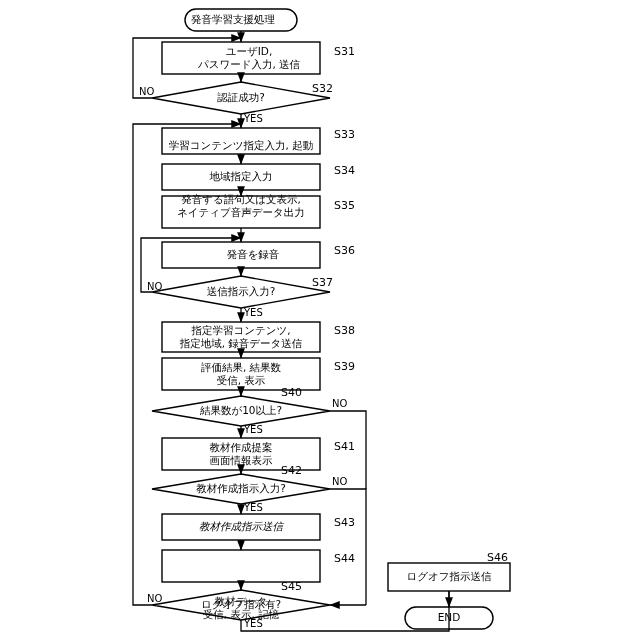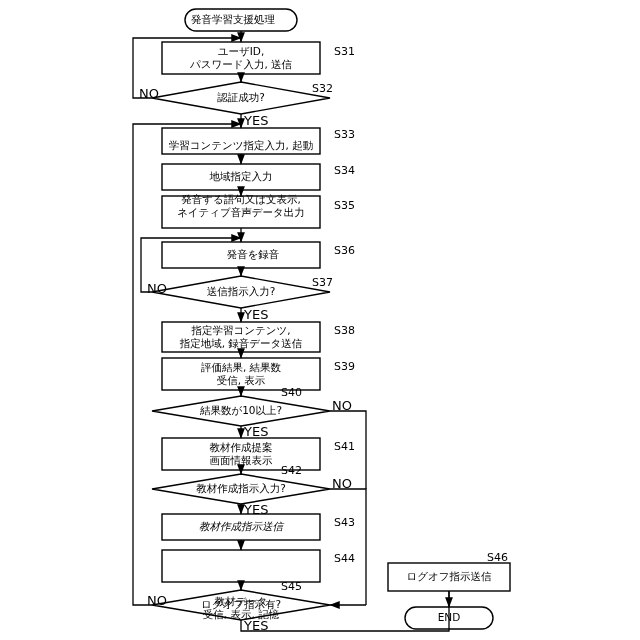--- a/index.html
+++ b/index.html
@@ -39,21 +39,21 @@
     pointer-events: none;
   }
   .step-label {
     position: absolute;
     font-size: 11px;
     font-family: "DejaVu Sans", "Liberation Sans", sans-serif;
     white-space: pre;
   }
   .branch-label {
     position: absolute;
-    font-size: 13px;
+    font-size: 10px;
     white-space: pre;
   }
 </style>
 </head>
 <body>
 
 <div id="canvas">
 
   <svg class="flow" viewBox="0 0 640 640">
     <defs>
@@ -146,21 +146,21 @@
 
       <path d="M241,620 L241,631 L449,631 L449,591"></path>
 
       <line x1="449" y1="591" x2="449" y2="607" marker-end="url(#arrow)"></line>
     </g>
   </svg>
 
   <div class="node-label" style="left:185px;top:9px;width:96px;height:22px;">
     <span>発音学習支援処理</span>
   </div>
-  <div class="node-label" style="left:162px;top:42px;width:158px;height:32px;">
+  <div class="node-label" style="left:162px;top:42px;width:158px;height:32px;padding-left:8px;">
     <span>ユーザID,
 パスワード入力, 送信</span>
   </div>
   <div class="node-label" style="left:162px;top:82px;width:158px;height:32px;">
     <span>認証成功?</span>
   </div>
   <div class="node-label" style="left:162px;top:128px;width:158px;height:36px;">
     <span>学習コンテンツ指定入力, 起動</span>
   </div>
   <div class="node-label" style="left:162px;top:164px;width:158px;height:26px;">

